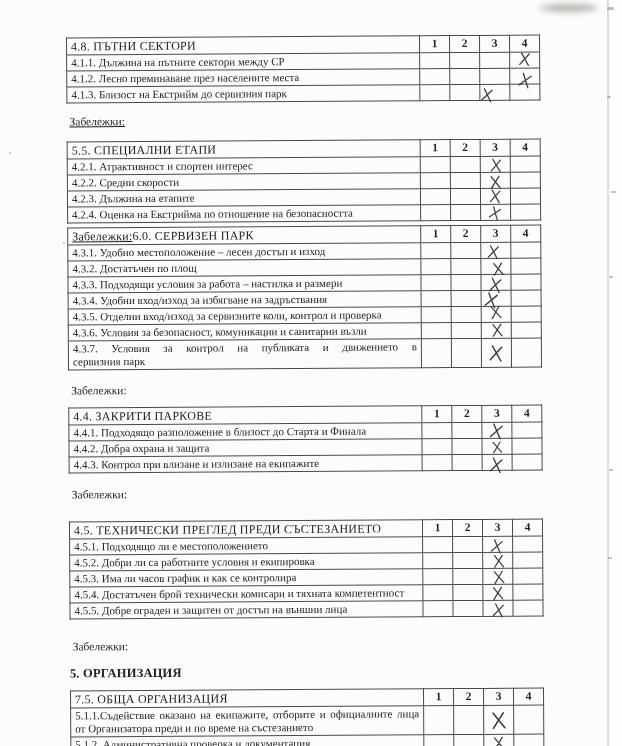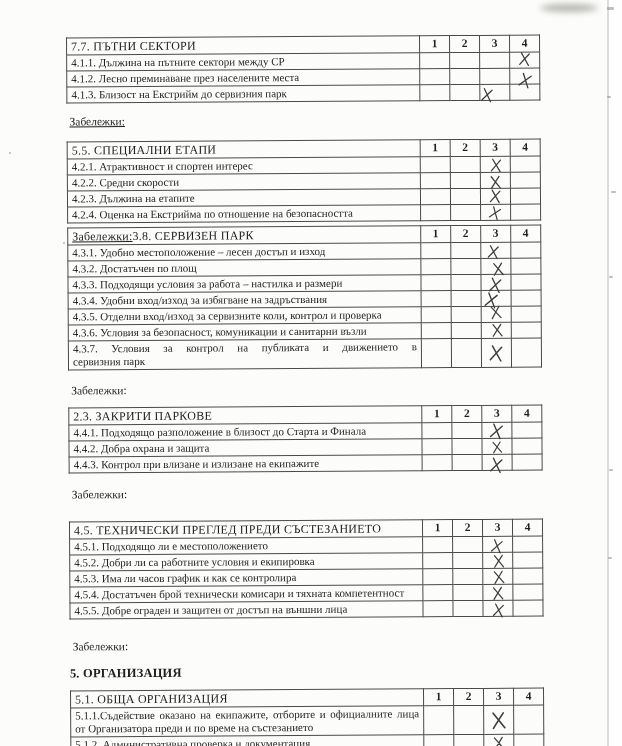--- a/index.html
+++ b/index.html
@@ -40,21 +40,21 @@
       <table class="rt" style="--rh: 15px; margin-top: 0px;">
         <colgroup>
           <col style="width: 353px;">
           <col style="width: 30px;">
           <col style="width: 30px;">
           <col style="width: 30px;">
           <col style="width: 30px;">
         </colgroup>
         <tbody>
           <tr class="hd">
-            <td class="ttl"><span>7.7.  ПЪТНИ СЕКТОРИ</span></td>
+            <td class="ttl"><span>4.8.  ПЪТНИ СЕКТОРИ</span></td>
             <td class="hnum">1</td>
             <td class="hnum">2</td>
             <td class="hnum">3</td>
             <td class="hnum">4</td>
           </tr>
           <tr>
             <td class="lbl ">4.1.1. Дължина на пътните сектори между СР</td>
             <td class="num" style="height: 15px;"></td>
             <td class="num" style="height: 15px;"></td>
             <td class="num" style="height: 15px;"></td>
@@ -168,21 +168,21 @@
       <table class="rt" style="--rh: 14px; margin-top: 4px;">
         <colgroup>
           <col style="width: 353px;">
           <col style="width: 30px;">
           <col style="width: 30px;">
           <col style="width: 30px;">
           <col style="width: 30px;">
         </colgroup>
         <tbody>
           <tr class="hd">
-            <td class="ttl"><span class="prefix-u">Забележки:</span><span>3.8. СЕРВИЗЕН  ПАРК</span></td>
+            <td class="ttl"><span class="prefix-u">Забележки:</span><span>6.0. СЕРВИЗЕН  ПАРК</span></td>
             <td class="hnum">1</td>
             <td class="hnum">2</td>
             <td class="hnum">3</td>
             <td class="hnum">4</td>
           </tr>
           <tr>
             <td class="lbl ">4.3.1. Удобно местоположение – лесен достъп и изход</td>
             <td class="num" style="height: 14px;"></td>
             <td class="num" style="height: 14px;"></td>
             <td class="num" style="height: 14px;">
@@ -278,21 +278,21 @@
       <table class="rt" style="--rh: 15px; margin-top: 9px;">
         <colgroup>
           <col style="width: 353px;">
           <col style="width: 30px;">
           <col style="width: 30px;">
           <col style="width: 30px;">
           <col style="width: 30px;">
         </colgroup>
         <tbody>
           <tr class="hd">
-            <td class="ttl"><span>2.3. ЗАКРИТИ ПАРКОВЕ</span></td>
+            <td class="ttl"><span>4.4. ЗАКРИТИ ПАРКОВЕ</span></td>
             <td class="hnum">1</td>
             <td class="hnum">2</td>
             <td class="hnum">3</td>
             <td class="hnum">4</td>
           </tr>
           <tr>
             <td class="lbl ">4.4.1. Подходящо разположение в близост до Старта и Финала</td>
             <td class="num" style="height: 15px;"></td>
             <td class="num" style="height: 15px;"></td>
             <td class="num" style="height: 15px;">
@@ -421,21 +421,21 @@
       <table class="rt" style="--rh: 15px; margin-top: 9px;">
         <colgroup>
           <col style="width: 353px;">
           <col style="width: 30px;">
           <col style="width: 30px;">
           <col style="width: 30px;">
           <col style="width: 30px;">
         </colgroup>
         <tbody>
           <tr class="hd">
-            <td class="ttl"><span>5.1. ОБЩА ОРГАНИЗАЦИЯ</span></td>
+            <td class="ttl"><span>7.5. ОБЩА ОРГАНИЗАЦИЯ</span></td>
             <td class="hnum">1</td>
             <td class="hnum">2</td>
             <td class="hnum">3</td>
             <td class="hnum">4</td>
           </tr>
           <tr>
             <td class="lbl fl-slight">5.1.1.Съдействие оказано на екипажите, отборите и официалните лица от Организатора преди и по време на състезанието</td>
             <td class="num" style="height: 15px;"></td>
             <td class="num" style="height: 15px;"></td>
             <td class="num" style="height: 15px;">

